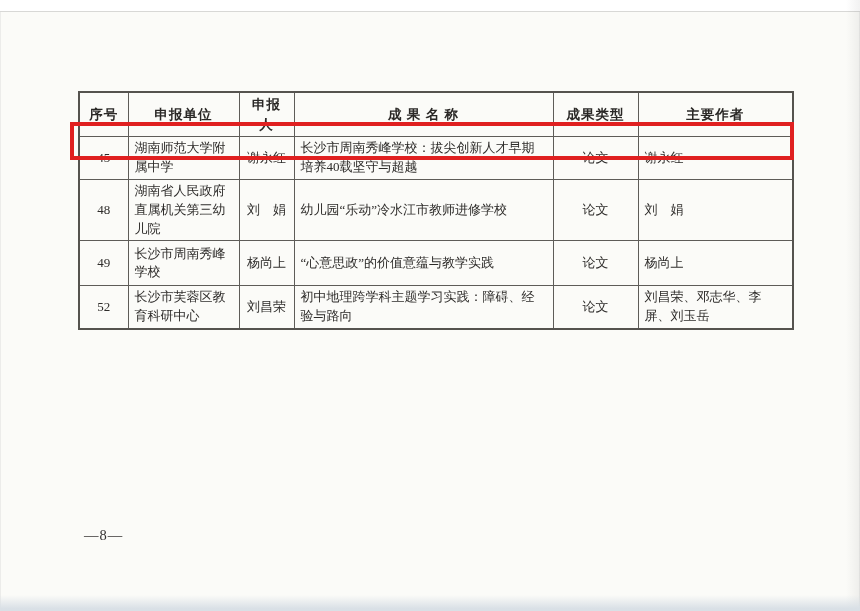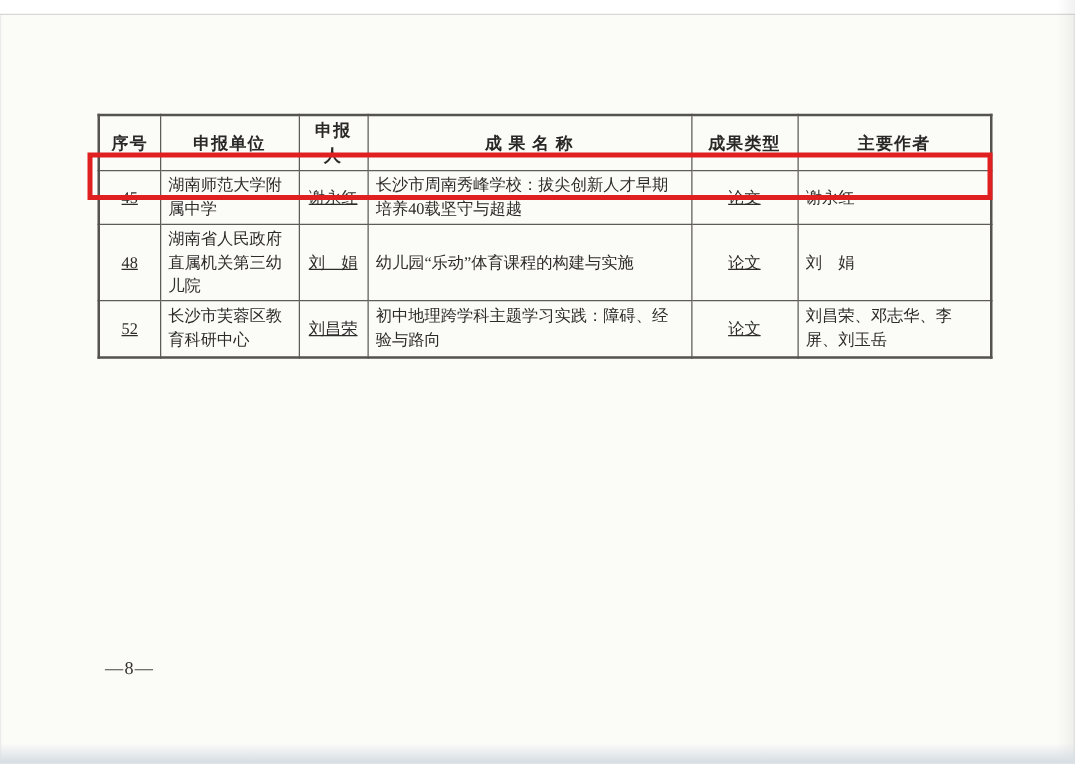--- a/index.html
+++ b/index.html
@@ -53,21 +53,21 @@
   thead tr{height:33px}
   tbody tr:nth-child(1){height:37px}
   tbody tr:nth-child(2){height:33px}
   tbody tr:nth-child(3){height:45px}
   tbody tr:nth-child(4){height:40px}
   tbody tr:nth-child(5){height:40px}
   tbody tr:nth-child(6){height:38px}
   tbody tr:nth-child(7){height:39px}
   tbody tr:nth-child(8){height:45px}
   tbody tr:nth-child(9){height:41px}
-  td.c-no, td.c-applicant, td.c-type{text-align:center;text-decoration:underline;}
+  td.c-no, td.c-applicant, td.c-type{text-align:center;}
   td.c-unit, td.c-title, td.c-authors{text-align:left;padding-left:9px;padding-right:8px;}
   .highlight-box{
     position:absolute;left:-8px;top:31px;width:724px;height:38px;
     border:4px solid #e02020;box-sizing:border-box;
     pointer-events:none;z-index:5;
   }
   .page-number{
     position:absolute;left:84px;top:527px;
     font-size:14.5px;color:#333130;letter-spacing:1px;
   }
@@ -105,23 +105,31 @@
             <td class="c-unit">湖南师范大学附属中学</td>
             <td class="c-applicant">谢永红</td>
             <td class="c-title">长沙市周南秀峰学校：拔尖创新人才早期培养40载坚守与超越</td>
             <td class="c-type">论文</td>
             <td class="c-authors">谢永红</td>
           </tr>
           <tr>
             <td class="c-no">48</td>
             <td class="c-unit">湖南省人民政府直属机关第三幼儿院</td>
             <td class="c-applicant">刘　娟</td>
-            <td class="c-title">幼儿园“乐动”体育课程的构建与实施</td>
+            <td class="c-title">幼儿园“乐动”冷水江市教师进修学校</td>
             <td class="c-type">论文</td>
             <td class="c-authors">刘　娟</td>
+          </tr>
+          <tr>
+            <td class="c-no">49</td>
+            <td class="c-unit">长沙市周南秀峰学校</td>
+            <td class="c-applicant">杨尚上</td>
+            <td class="c-title">“心意思政”的价值意蕴与教学实践</td>
+            <td class="c-type">论文</td>
+            <td class="c-authors">杨尚上</td>
           </tr>
           <tr>
             <td class="c-no">52</td>
             <td class="c-unit">长沙市芙蓉区教育科研中心</td>
             <td class="c-applicant">刘昌荣</td>
             <td class="c-title">初中地理跨学科主题学习实践：障碍、经验与路向</td>
             <td class="c-type">论文</td>
             <td class="c-authors">刘昌荣、邓志华、李　屏、刘玉岳</td>
           </tr>
         </tbody>

